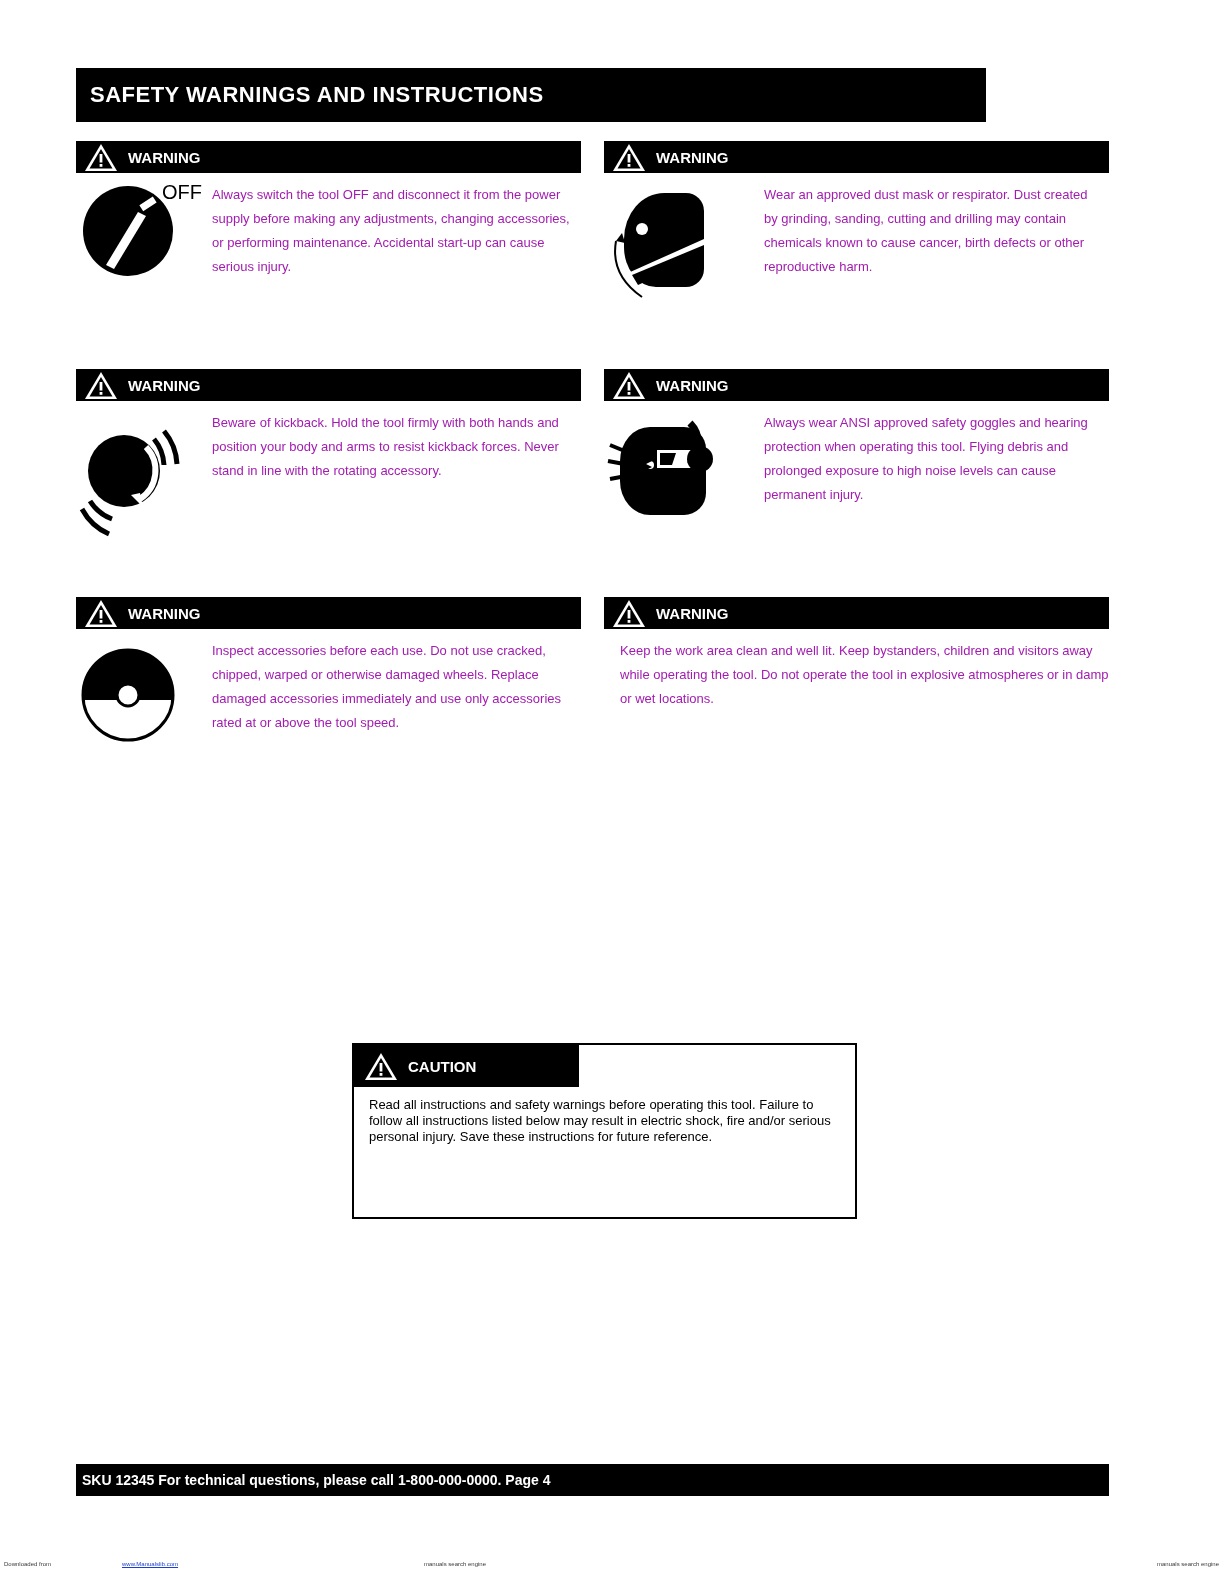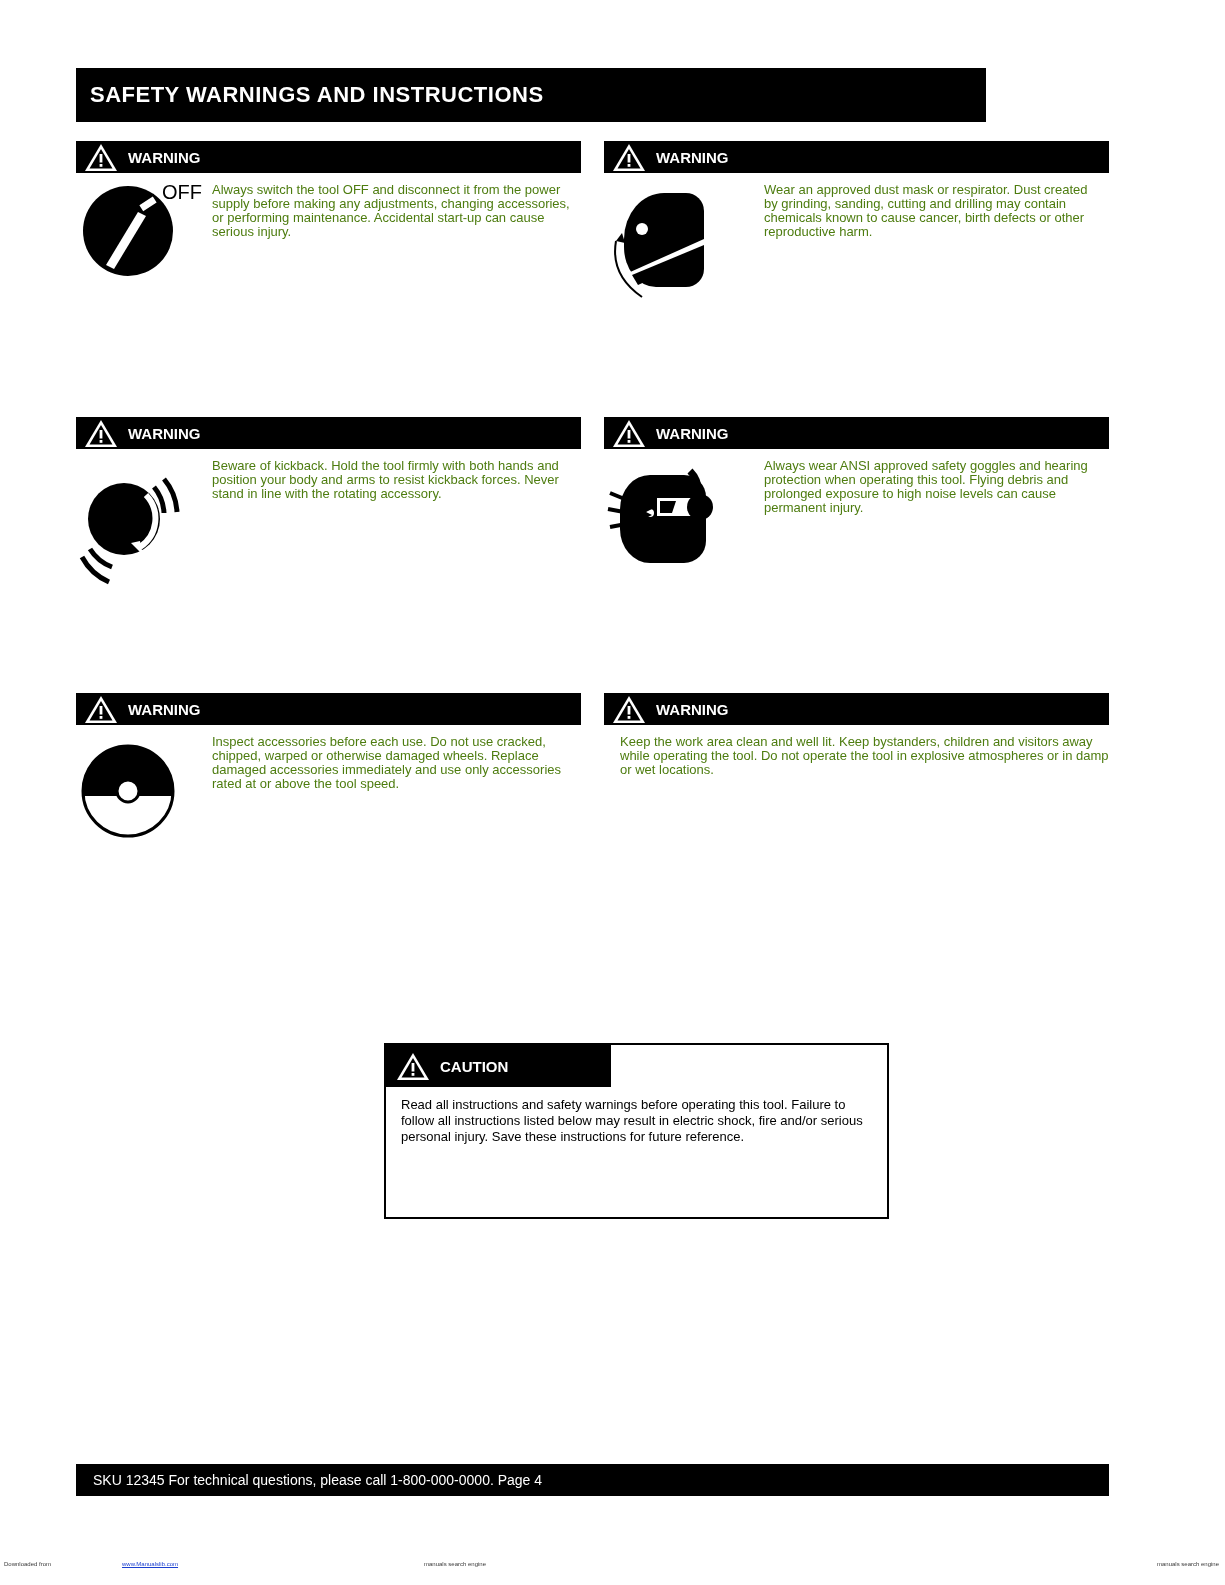--- a/index.html
+++ b/index.html
@@ -62,31 +62,31 @@
   }
   .wbar .wbar-text {
     color: #ffffff;
     font-size: 15px;
     font-weight: bold;
     padding-left: 10px;
     white-space: nowrap;
     overflow: hidden;
   }
   .wbody {
-    height: 244px;
+    height: 196px;
     position: relative;
   }
   .wbody .wtext {
     position: absolute;
     left: 136px;
     top: 10px;
     width: 360px;
     font-size: 13px;
-    line-height: 14px;
-    color: #4d7c0f;
+    line-height: 24px;
+    color: #a21caf;
   }
   .wbody .wtext.wide {
     left: 160px;
     width: 340px;
   }
   .pictogram {
     position: absolute;
     left: 0;
     top: 8px;
     width: 130px;
@@ -103,21 +103,20 @@
   
   .note-box {
     position: absolute;
     left: 352px;
     top: 1043px;
     width: 505px;
     height: 176px;
     border: 2px solid #000000;
     box-sizing: border-box;
     background: #ffffff;
-    margin-left: 32px;
   }
   .note-box .note-bar {
     width: 225px;
     height: 42px;
     background: #000000;
     display: flex;
     align-items: center;
     padding-left: 10px;
     box-sizing: border-box;
   }
@@ -139,23 +138,23 @@
     position: absolute;
     left: 76px;
     top: 1464px;
     width: 1033px;
     height: 32px;
     background: #000000;
   }
   .footer-bar .ftext {
     color: #ffffff;
     font-size: 14px;
-    font-weight: normal;
+    font-weight: bold;
     line-height: 32px;
-    padding-left: 17px;
+    padding-left: 6px;
     white-space: nowrap;
     overflow: hidden;
   }
 
   
   .microrow {
     position: absolute;
     left: 0;
     top: 1558px;
     width: 1225px;

